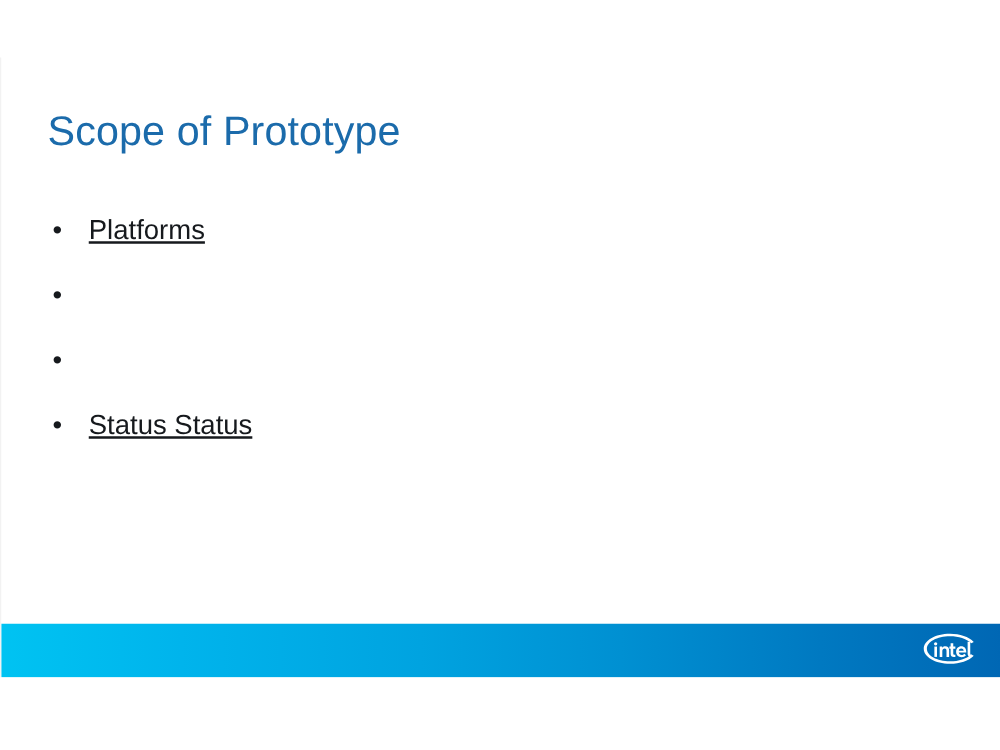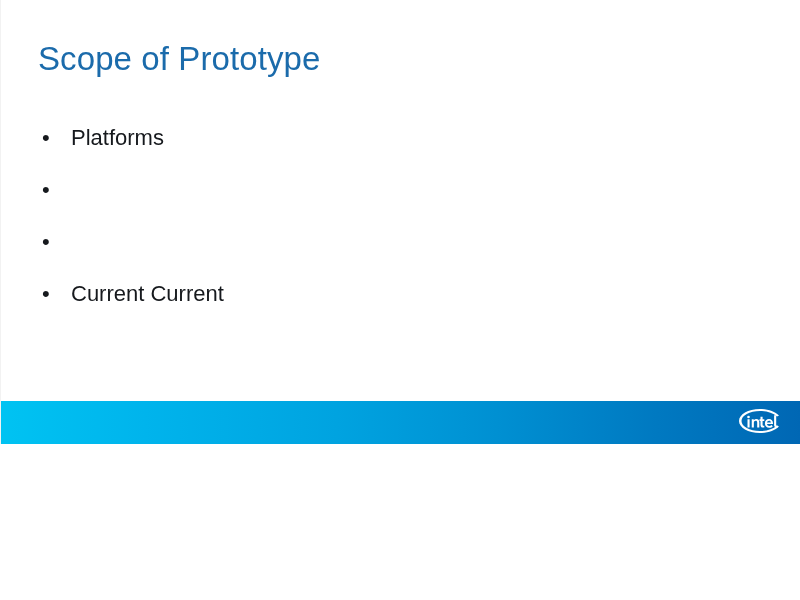--- a/index.html
+++ b/index.html
@@ -8,25 +8,26 @@
     padding: 0;
     background: #ffffff;
   }
   body {
     font-family: "Liberation Sans", sans-serif;
   }
 
   .slide {
     position: relative;
     width: 800px;
-    height: 444px;
+    height: 496px;
     background: #ffffff;
     overflow: hidden;
     box-sizing: border-box;
     border-left: 1px solid #f2f2f2;
+    margin-top: 46px;
   }
 
   
   .slide-title {
     position: absolute;
     left: 37px;
     top: 39px;
     width: 700px;
     font-size: 33px;
     font-weight: 400;
@@ -62,20 +63,21 @@
     top: 0;
     width: 12px;
     height: 36px;
     line-height: 36px;
     font-size: 22px;
     color: #16191d;
     text-align: left;
   }
   .bullet-text {
     display: inline-block;
+    text-decoration: underline;
   }
 
   
   .footer-bar {
     position: absolute;
     left: 0;
     bottom: 0;
     width: 800px;
     height: 43px;
     background: linear-gradient(
@@ -120,21 +122,21 @@
     <li class="bullet-item">
       <span class="bullet-marker">•</span>
     </li>
 
     <li class="bullet-item">
       <span class="bullet-marker">•</span>
     </li>
 
     <li class="bullet-item">
       <span class="bullet-marker">•</span>
-      <span class="bullet-text">Current Current</span>
+      <span class="bullet-text">Status Status</span>
     </li>
 
   </ul>
 
   <div class="footer-bar">
     <div class="intel-logo">
       <svg viewBox="0 0 92 60" xmlns="http://www.w3.org/2000/svg">
 
         <path d="M46 6 C22 6 4 17 4 30 C4 43 22 54 46 54 C62 54 76 49 84 41 L80 39 C72 46 60 50 46 50 C25 50 9 41 9 30 C9 19 25 10 46 10 C60 10 72 14 80 21 L84 19 C76 11 62 6 46 6 Z" fill="#ffffff"></path>
 

